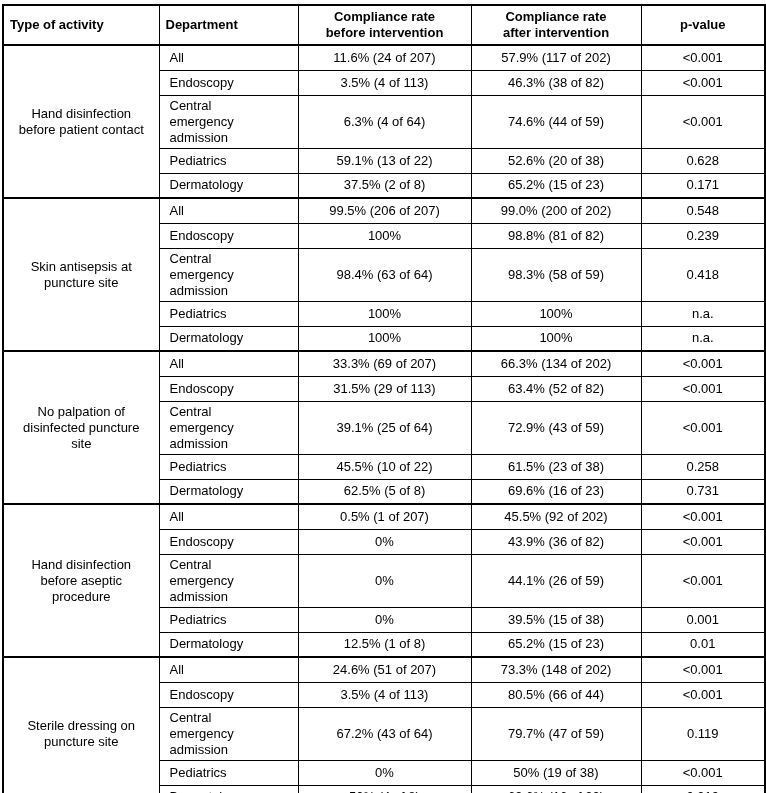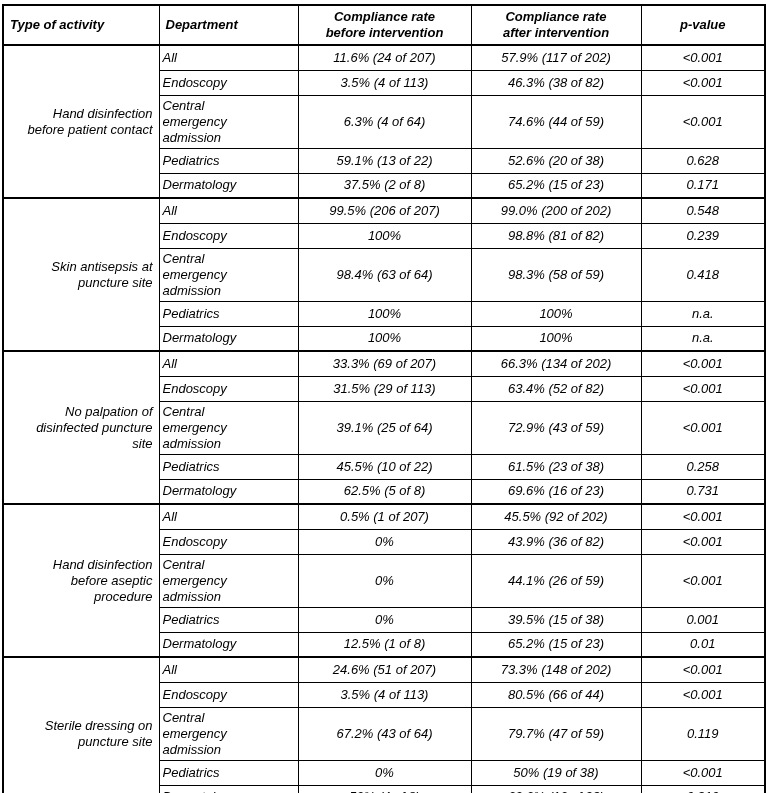--- a/index.html
+++ b/index.html
@@ -6,21 +6,20 @@
   html, body {
     margin: 0;
     padding: 0;
     background: #ffffff;
   }
   .page {
     width: 766px;
     height: 793px;
     background: #ffffff;
     padding: 4px 0 0 2px;
-    font-style: italic;
   }
   table.compliance {
     border-collapse: collapse;
     table-layout: fixed;
     width: 762px;
     border: 2px solid #000000;
     font-family: "Liberation Sans", sans-serif;
     font-size: 13px;
     line-height: 16px;
     color: #000000;
@@ -44,26 +43,26 @@
     padding: 3px 6px;
   }
   th.left  { text-align: left; }
   th.center{ text-align: center; }
 
   tr { height: 25px; }
   tr.tall { height: 50px; margin-top: 8px; }
   tr.group-start > td { border-top: 2px solid #000000; }
 
   td.activity {
-    text-align: right;
+    text-align: center;
     padding: 14px 6px;
   }
   td.dept {
     text-align: left;
-    padding: 2px 3px;
+    padding: 2px 10px;
   }
   td.val {
     text-align: center;
     padding: 2px 4px;
   }
 </style>
 </head>
 <body>
 
 <div class="page">

